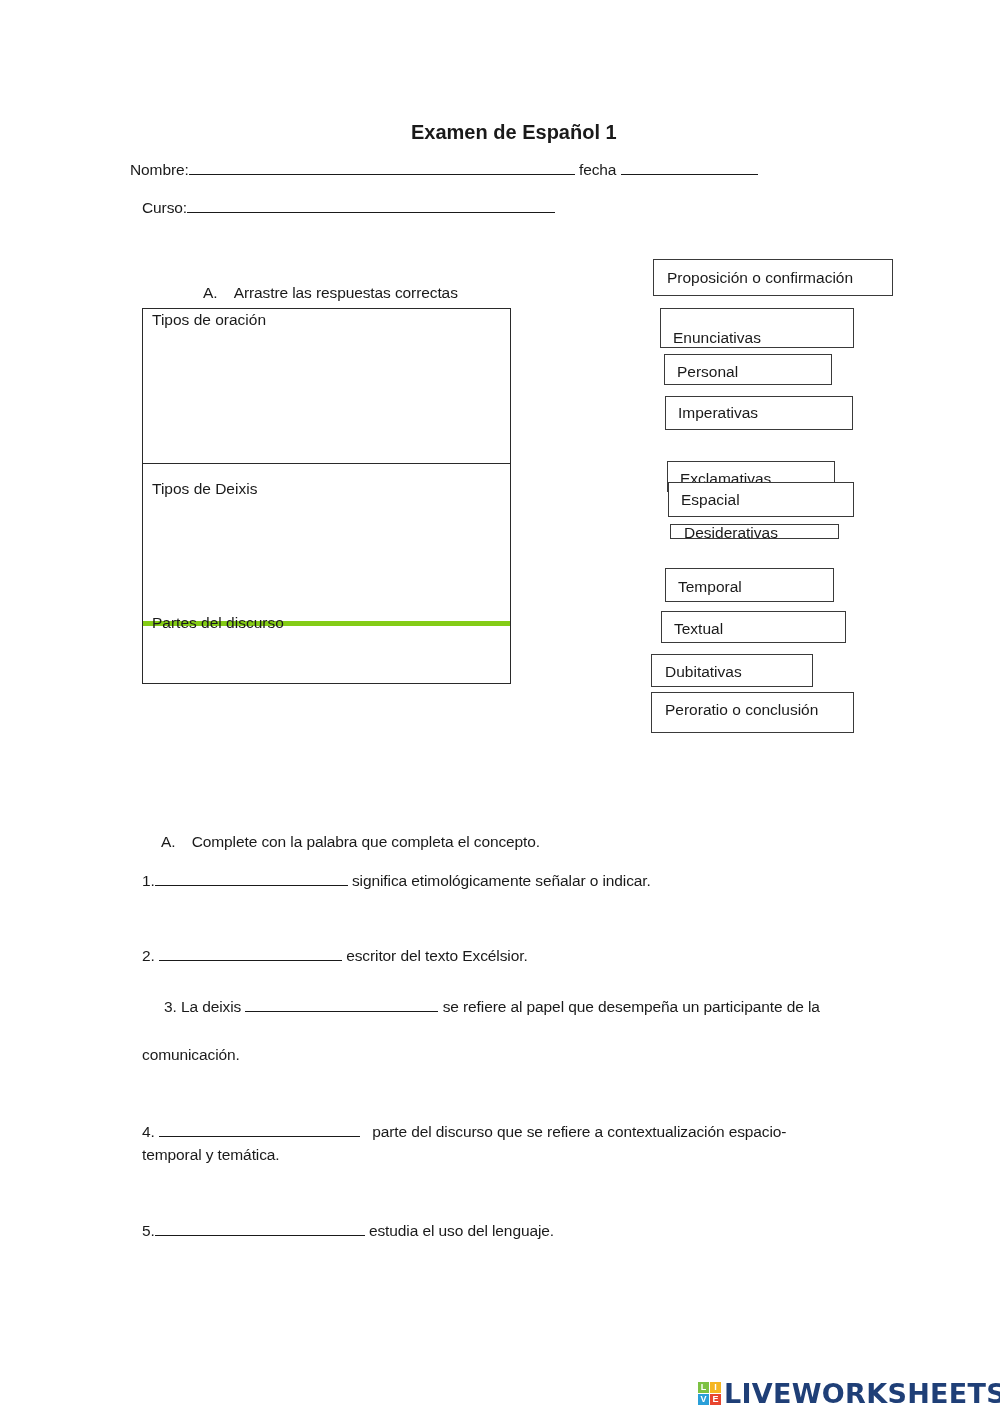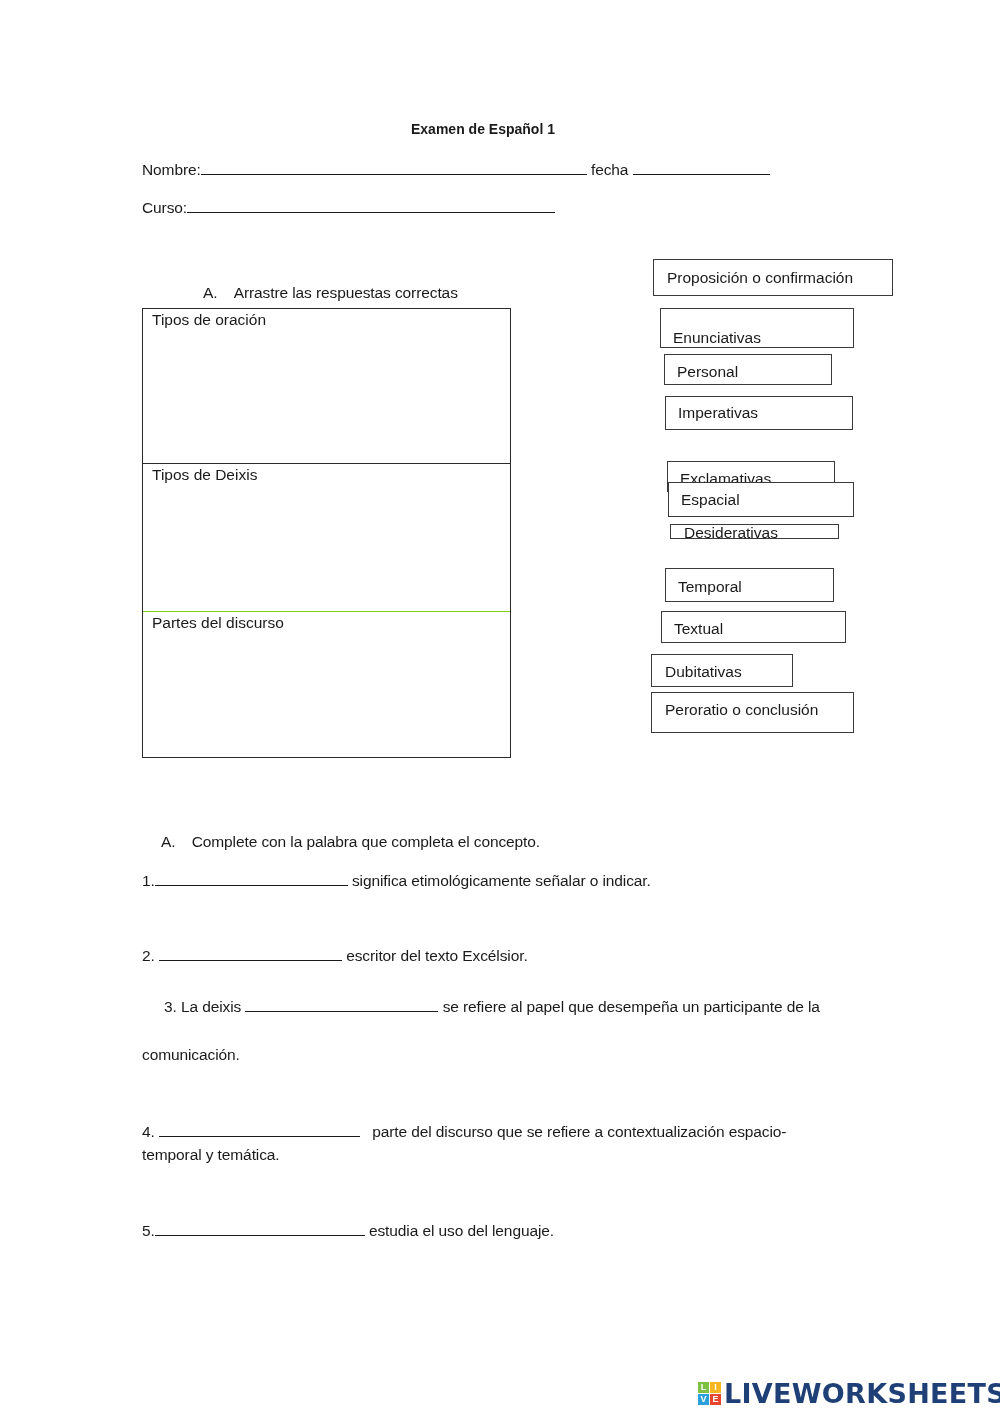--- a/index.html
+++ b/index.html
@@ -3,47 +3,47 @@
   <meta charset="utf-8">
   <style>
     html, body { margin: 0; padding: 0; background: #ffffff; }
     body {
       width: 1000px; height: 1413px; position: relative; overflow: hidden;
       font-family: "Liberation Sans", "DejaVu Sans", sans-serif;
       color: #1a1a1a;
     }
     .abs { position: absolute; white-space: nowrap; }
     .txt { font-size: 15.5px; letter-spacing: -0.1px; }
-    .title { font-size: 14px; font-weight: bold; }
+    .title { font-size: 20px; font-weight: bold; }
     .blank { display: inline-block; border-bottom: 1px solid #1a1a1a; height: 14px; vertical-align: baseline; }
     .table {
-      position: absolute; left: 142px; top: 308px; width: 369px; height: 450px;
+      position: absolute; left: 142px; top: 308px; width: 369px; height: 376px;
       border: 1px solid #2a2a2a; box-sizing: border-box;
     }
     .row { position: absolute; left: 0; right: 0; box-sizing: border-box; }
     .row .lbl { position: absolute; left: 9px; top: 2px; font-size: 15.5px; }
     .row.r1 { top: 0; height: 155px; border-bottom: 1px solid #2a2a2a; }
-    .row.r2 { top: 155px; height: 148px; border-bottom: 1px solid #84cc16; }
+    .row.r2 { top: 169px; height: 148px; border-bottom: 5px solid #84cc16; }
     .row.r3 { top: 303px; height: 146px; }
     .chip {
       position: absolute; border: 1px solid #3a3a3a; box-sizing: border-box;
       font-size: 15.5px; background: #ffffff; cursor: grab;
     }
     .chip span { position: absolute; top: 50%; transform: translateY(-50%); }
     .logo { position: absolute; left: 698px; top: 1378px; height: 30px; display: flex; align-items: center; }
     .logo-tiles { display: grid; grid-template-columns: 11px 11px; grid-template-rows: 11px 11px; gap: 1px; margin-right: 3px; }
     .tile { font-size: 9px; font-weight: bold; color: #fff; display: flex; align-items: center; justify-content: center; line-height: 1; }
     .logo-word { font-size: 27px; font-weight: bold; color: #1f3f77; letter-spacing: 0.3px; font-family: "DejaVu Sans", sans-serif; }
   </style>
 </head>
 <body>
 
 <div class="abs title" style="left:411px; top:121px;">Examen de Español 1</div>
 
-<div class="abs txt" style="left:142px; top:160px;">
+<div class="abs txt" style="left:130px; top:160px;">
   <span>Nombre:</span><span class="blank" style="width:386px;"></span>
   <span>fecha</span>
   <span class="blank" style="width:137px;"></span>
 </div>
 
 <div class="abs txt" style="left:142px; top:198px;">
   <span>Curso:</span><span class="blank" style="width:368px;"></span>
 </div>
 
 <div class="abs txt" style="left:203px; top:284px;">
@@ -83,21 +83,21 @@
 </div>
 <div class="chip" style="left:670px; top:524px; width:169px; height:15px;">
   <span style="left:13px; top:58%;">Desiderativas</span>
 </div>
 <div class="chip" style="left:665px; top:568px; width:169px; height:34px;">
   <span style="left:12px; top:55%;">Temporal</span>
 </div>
 <div class="chip" style="left:661px; top:611px; width:185px; height:32px;padding-left:19px;">
   <span style="left:12px; top:58%;">Textual</span>
 </div>
-<div class="chip" style="left:651px; top:654px; width:142px; height:33px;">
+<div class="chip" style="left:651px; top:654px; width:162px; height:33px;">
   <span style="left:13px; top:56%;">Dubitativas</span>
 </div>
 <div class="chip" style="left:651px; top:692px; width:203px; height:41px;">
   <span style="left:13px; top:44%;">Peroratio o conclusión</span>
 </div>
 
 <div class="abs txt" style="left:161px; top:833px;">
   <span>A.</span>
   <span style="margin-left:12px;">Complete con la palabra que completa el concepto.</span>
 </div>

